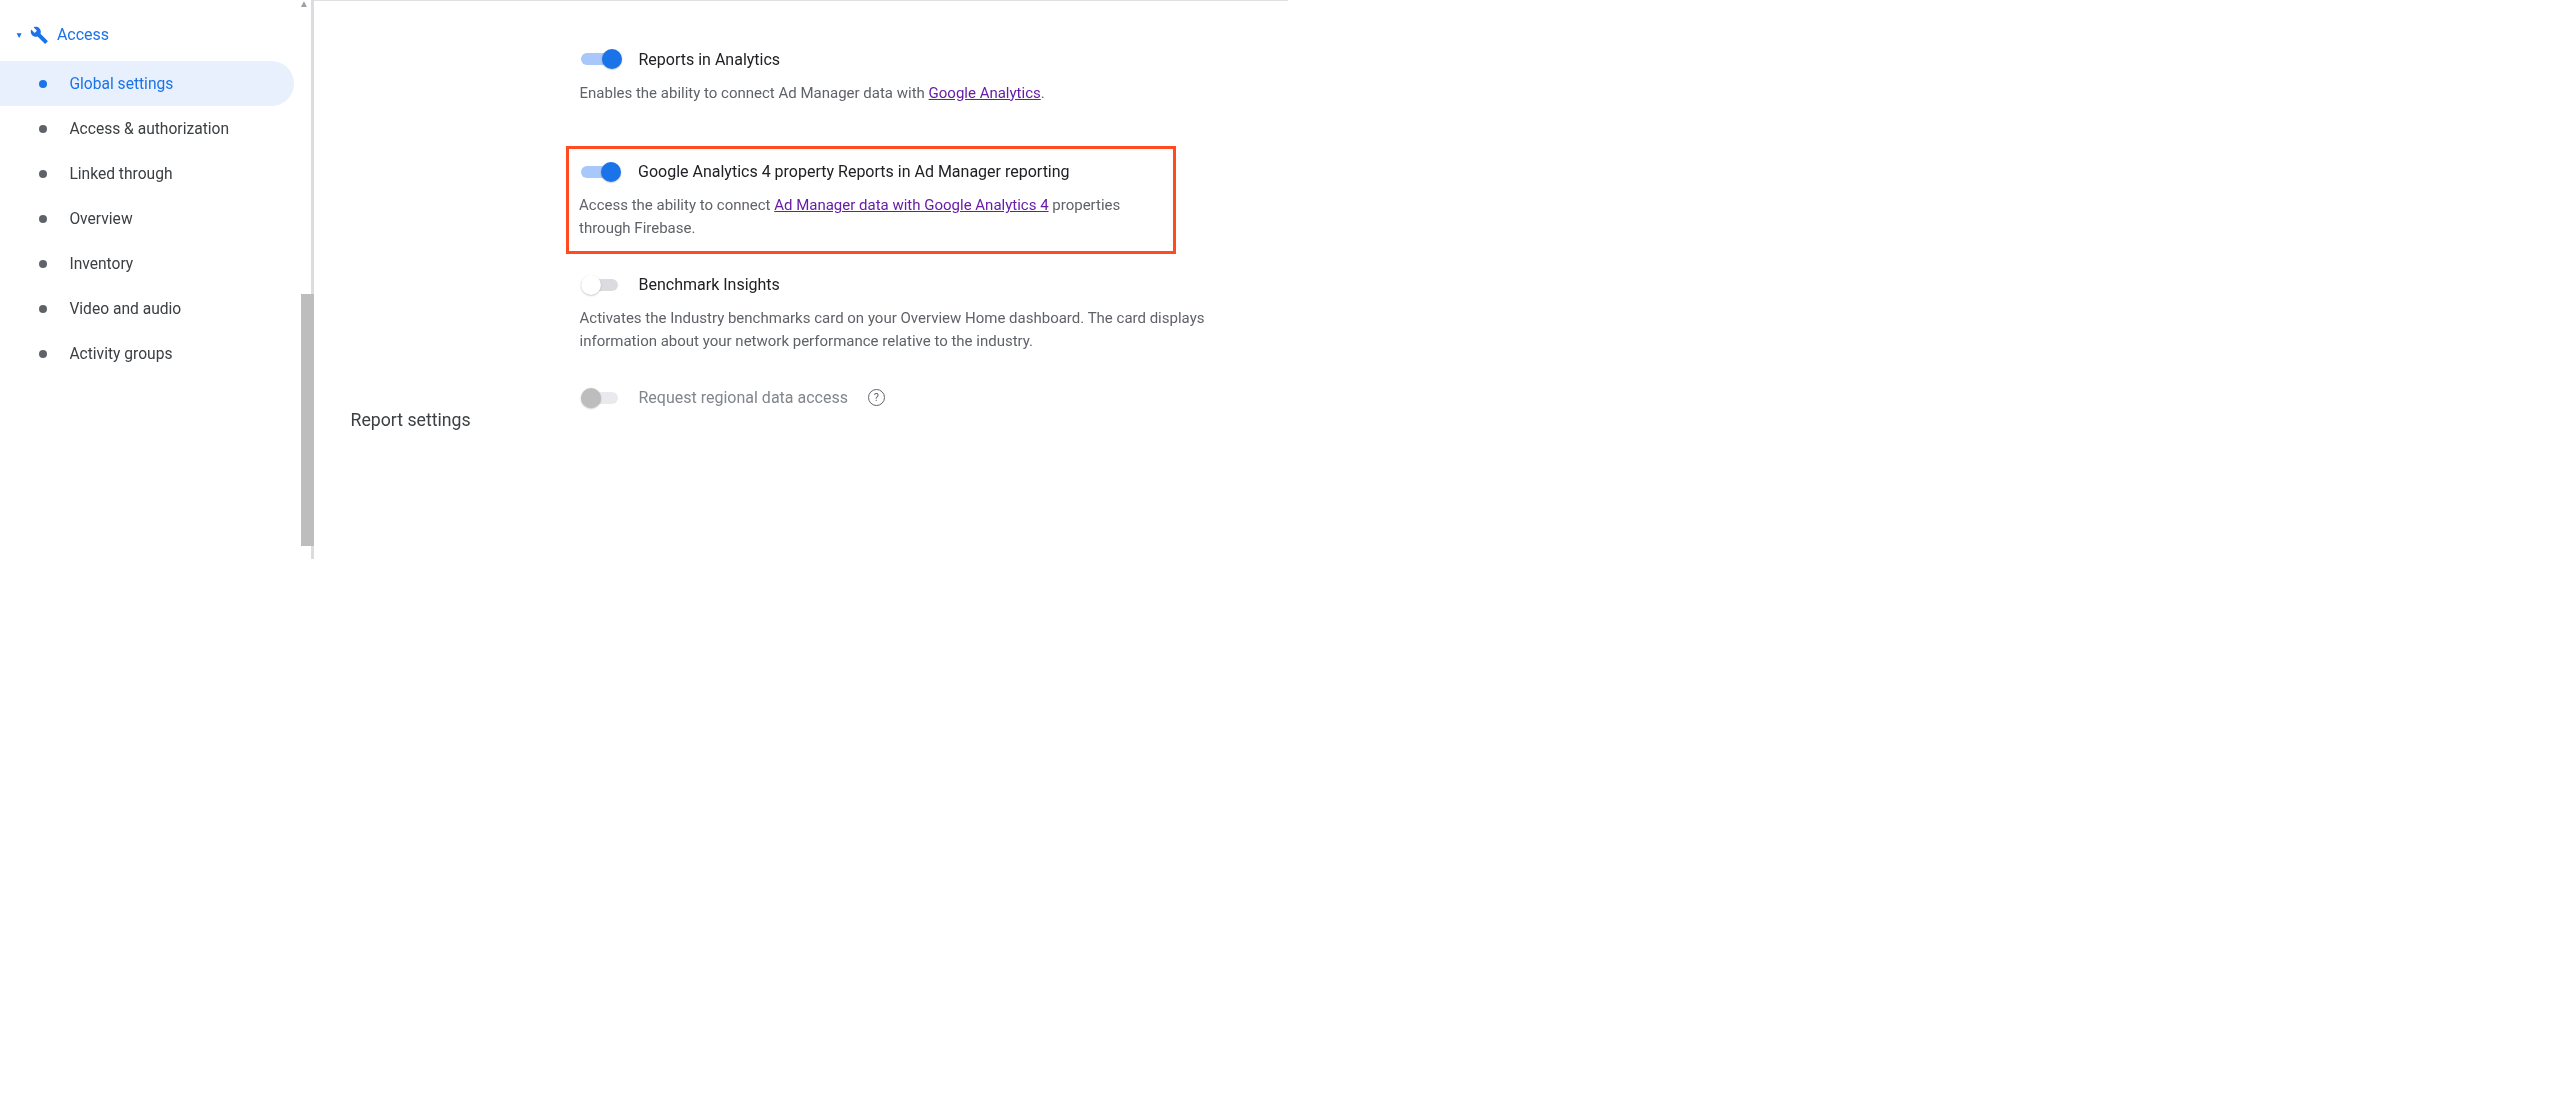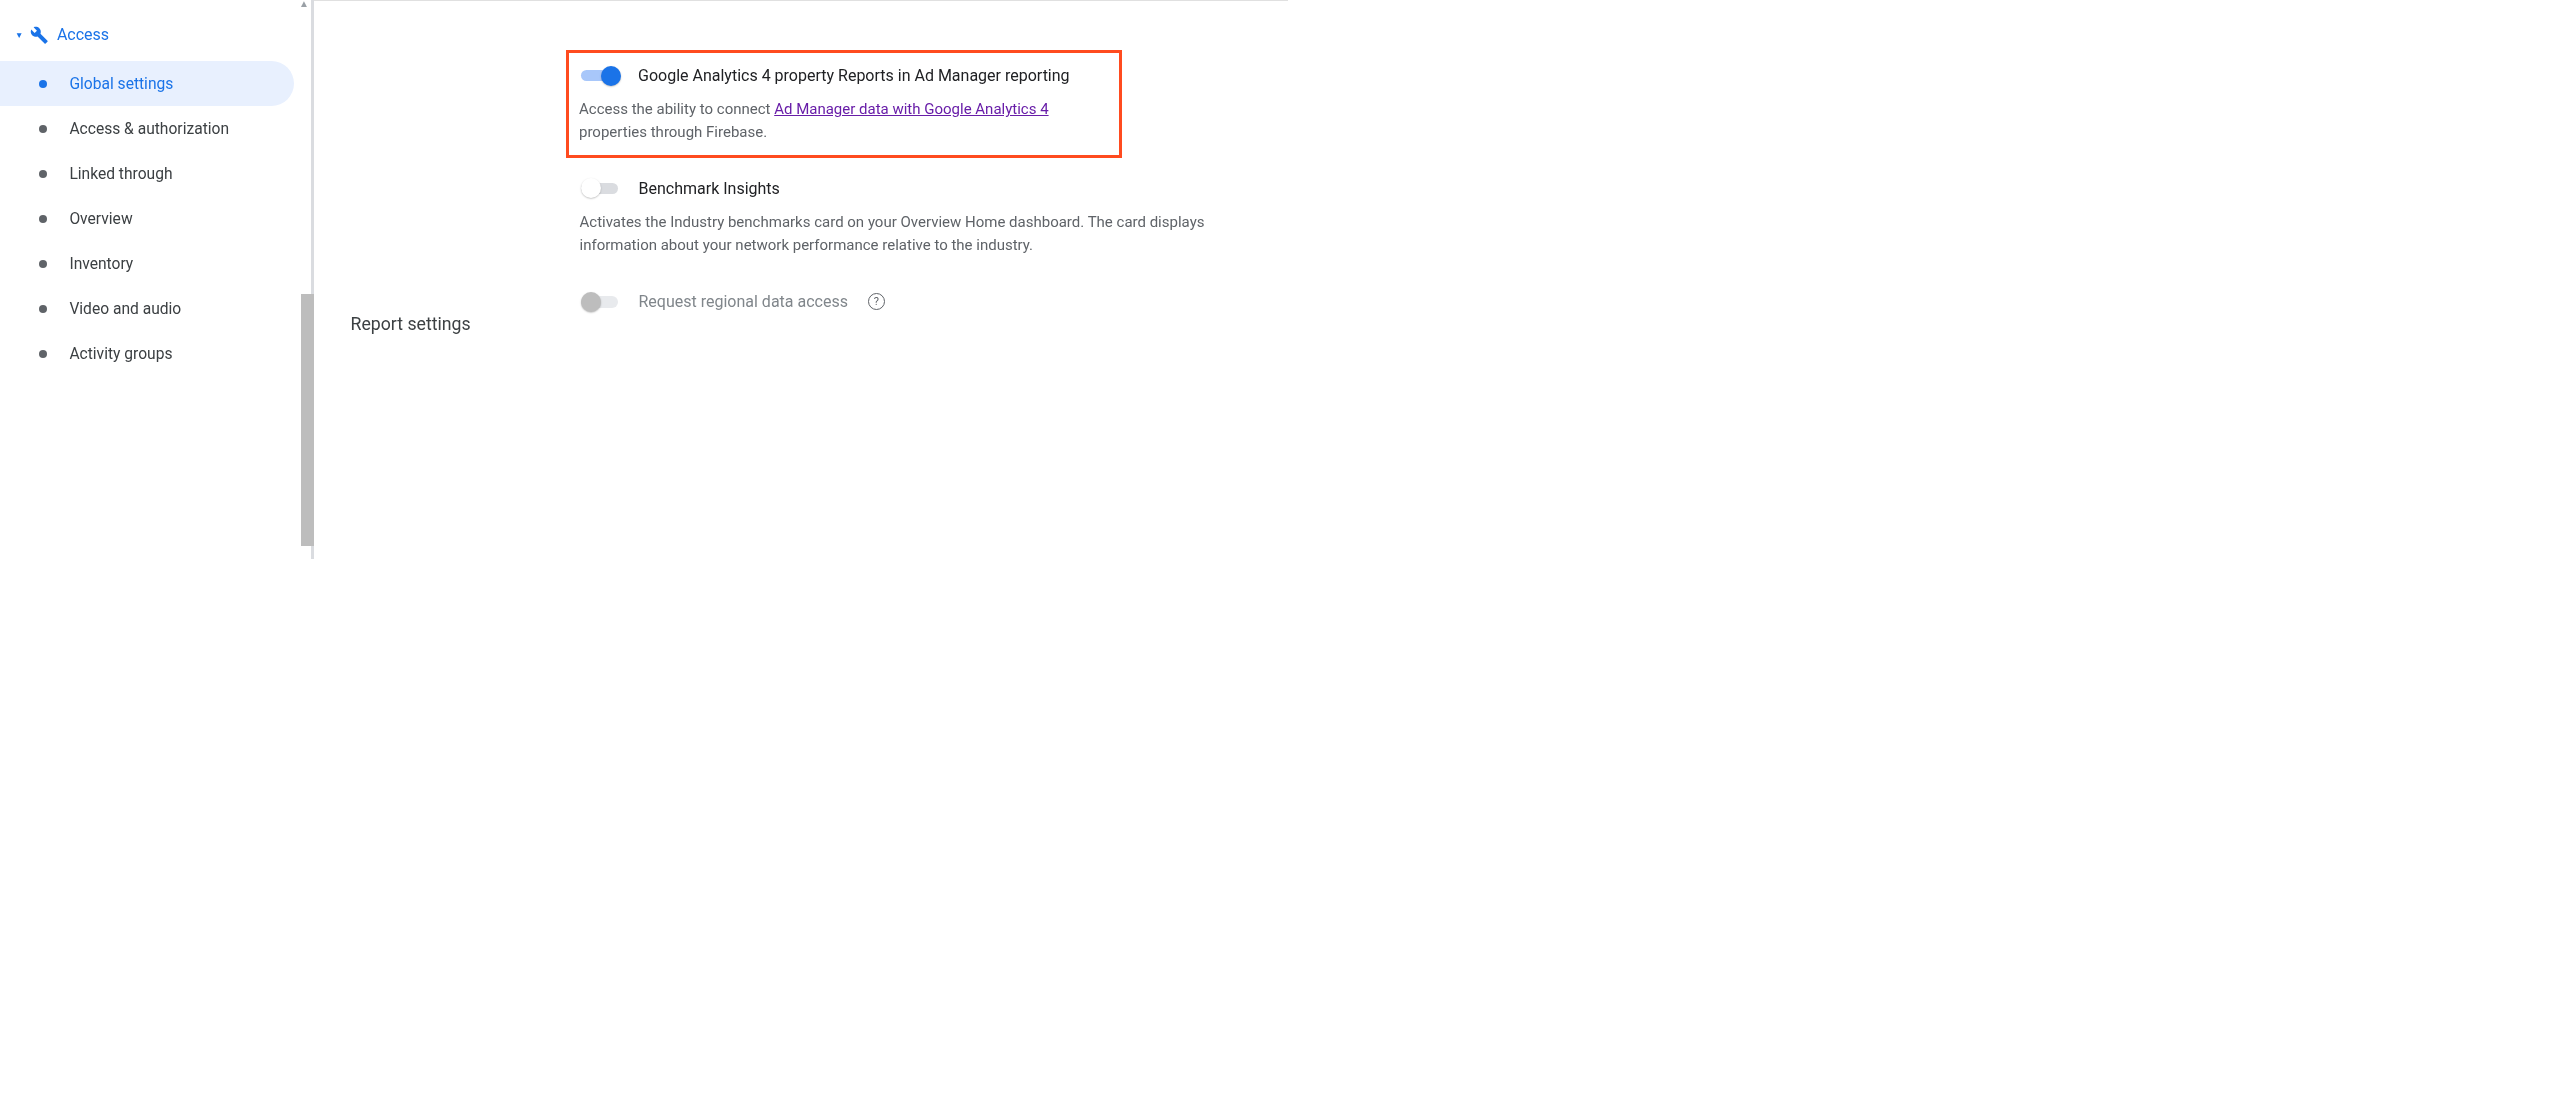--- a/index.html
+++ b/index.html
@@ -157,23 +157,23 @@
   .toggle.on .thumb { background: #1a73e8; left: 22px; }
   .toggle.off .track { background: #dadce0; }
   .toggle.off .thumb { background: #ffffff; left: 1.7px; }
   .toggle.off.disabled .track { background: #e8eaed; }
   .toggle.off.disabled .thumb { background: #bdbdbd; }
 
   .highlight-box {
     border: 3.4px solid #ff4b1f;
     padding: 10px 26px 10px 10px;
     margin-left: -13.5px;
-    margin-top: 15px;
+    margin-top: 21px;
     margin-bottom: 6.7px;
-    width: 556px;
+    width: 610px;
   }
 
   .help-icon {
     width: 17px; height: 17px;
     border: 1.7px solid #5f6368;
     border-radius: 50%;
     display: inline-flex;
     align-items: center;
     justify-content: center;
     font-size: 11px;
@@ -233,20 +233,32 @@
   <div class="divider">
     <div class="scrollbar-thumb"></div>
   </div>
 
   <main class="content">
     <div class="section-row">
       <div class="section-title">Report settings</div>
 
       <div class="settings-col">
 
+        <div class="setting">
+          <div class="setting-head">
+            <div class="toggle on">
+              <div class="track"></div>
+              <div class="thumb"></div>
+            </div>
+            <span class="setting-title">Reports in Analytics</span>
+          </div>
+          <div class="setting-desc">
+            <span>Enables the ability to connect Ad Manager data with </span><a href="#">Google Analytics</a><span>.</span>
+          </div>
+        </div>
 
 
         <div class="highlight-box">
           <div class="setting" style="padding:0">
             <div class="setting-head">
               <div class="toggle on">
                 <div class="track"></div>
                 <div class="thumb"></div>
               </div>
               <span class="setting-title">Google Analytics 4 property Reports in Ad Manager reporting</span>

